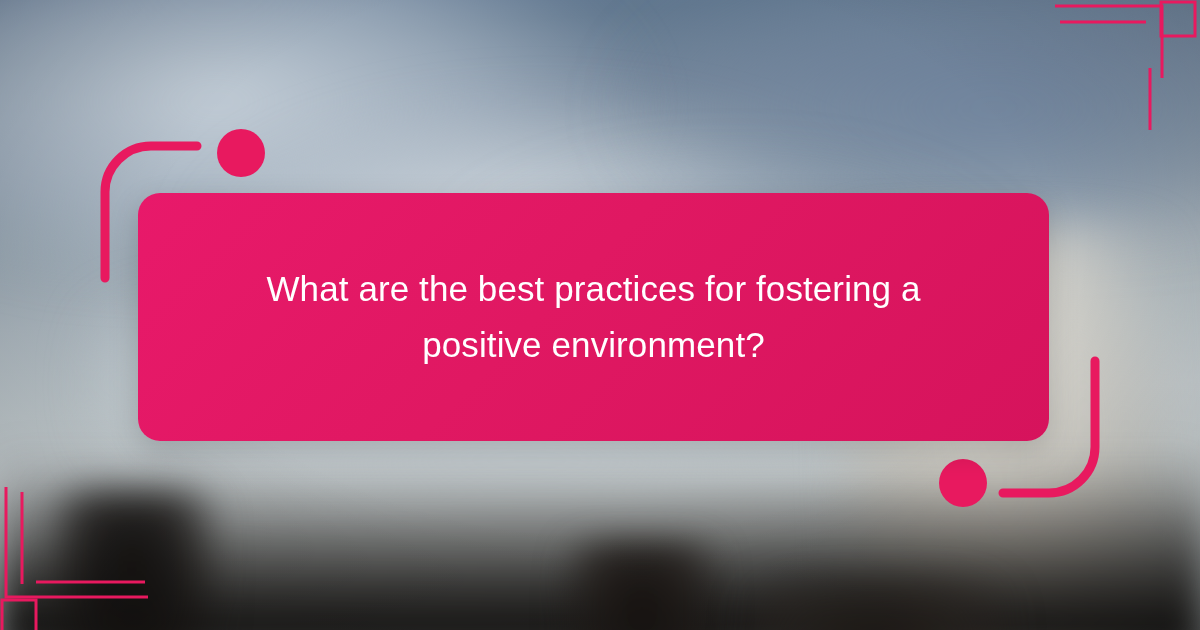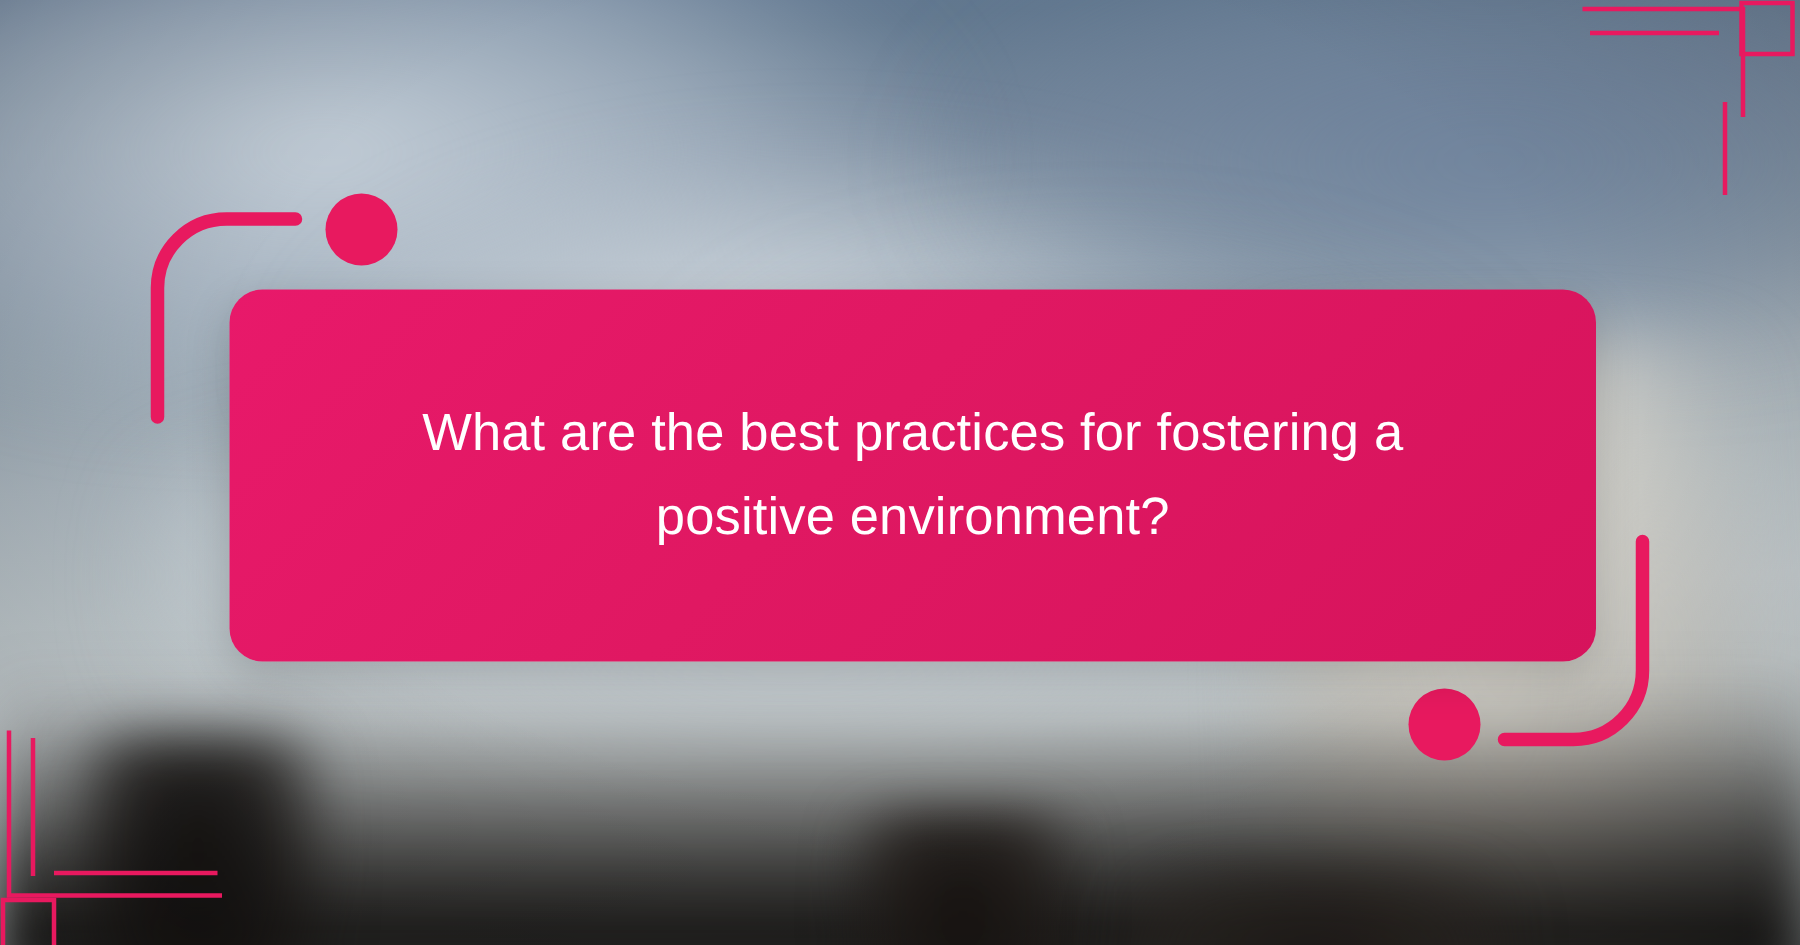--- a/index.html
+++ b/index.html
@@ -119,21 +119,21 @@
     inset: 0;
     pointer-events: none;
   }
 
   
   .bracket { position: absolute; }
 
   
   .card {
     position: absolute;
-    left: 153px;
+    left: 138px;
     top: 193px;
     width: 911px;
     height: 248px;
     background: linear-gradient(135deg, #e8196a 0%, #e01862 45%, #d6135c 100%);
     border-radius: 22px;
     box-shadow: 0 10px 30px rgba(0,0,0,0.18);
     display: flex;
     align-items: center;
     justify-content: center;
   }

